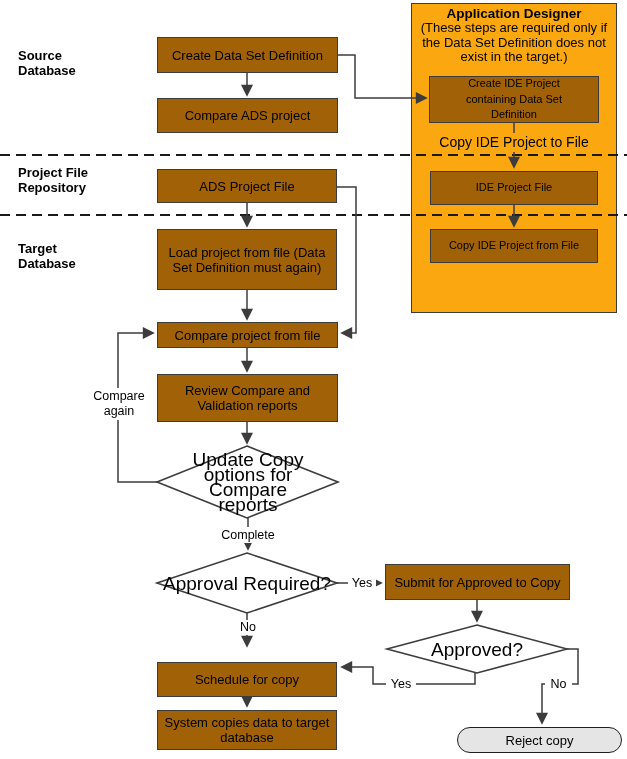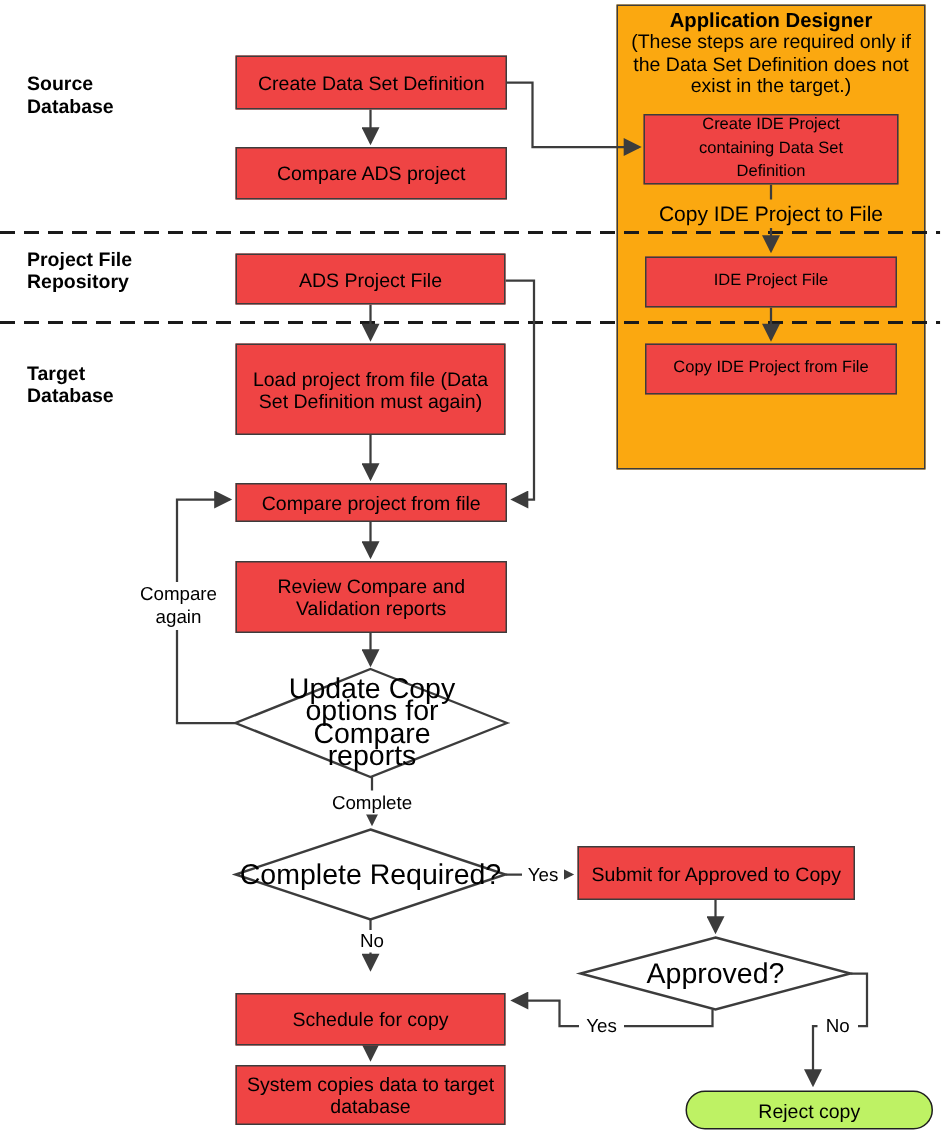--- a/index.html
+++ b/index.html
@@ -7,27 +7,27 @@
     position:relative;width:627px;height:759px;background:#ffffff;
     font-family:"Liberation Sans", sans-serif;color:#000;overflow:hidden;
   }
   #stage *{box-sizing:border-box;}
   svg.layer{position:absolute;left:0;top:0;z-index:2;pointer-events:none;}
   .panel{
     position:absolute;left:411px;top:3px;width:206px;height:310px;
     background:#FBA810;border:1.6px solid #3c3c3c;z-index:1;
   }
   .box{
-    position:absolute;z-index:3;background:#ef4444;border:1.6px solid #3c3c3c;
+    position:absolute;z-index:3;background:#a16207;border:1.6px solid #3c3c3c;
     display:flex;align-items:center;justify-content:center;text-align:center;
     font-size:13px;line-height:15px;white-space:pre-line;padding:1px 2px;
   }
   .box.panelbox{font-size:11px;line-height:15.5px;}
   .stadium{
-    position:absolute;z-index:3;background:#bef264;border:1.6px solid #1f1f1f;
+    position:absolute;z-index:3;background:#e5e5e5;border:1.6px solid #1f1f1f;
     border-radius:13px;display:flex;align-items:center;justify-content:center;
     font-size:13px;
   }
   .dlabel{
     position:absolute;z-index:3;display:flex;align-items:center;justify-content:center;
     text-align:center;font-size:19px;line-height:15px;white-space:pre-line;
   }
   .elabel{
     position:absolute;z-index:3;background:#ffffff;display:flex;align-items:center;
     justify-content:center;text-align:center;font-size:12.5px;line-height:15px;
@@ -117,21 +117,21 @@
 containing Data Set
 Definition</div>
   <div class="box panelbox" style="left:430px;top:171px;width:168px;height:34px">IDE Project File</div>
   <div class="box panelbox" style="left:430px;top:229px;width:168px;height:34px">Copy IDE Project from File</div>
 
   <div class="stadium" style="left:457px;top:727px;width:165px;height:26px">Reject copy</div>
 
   <div class="dlabel" style="left:163px;top:452px;width:170px;height:60px">Update Copy
 options for Compare
 reports</div>
-  <div class="dlabel" style="left:157px;top:575px;width:180px;height:16px">Complete Required?</div>
+  <div class="dlabel" style="left:157px;top:575px;width:180px;height:16px">Approval Required?</div>
   <div class="dlabel" style="left:387px;top:641px;width:180px;height:16px">Approved?</div>
 
   <div class="elabel on-orange" style="left:429px;top:133px;width:170px;height:19px">Copy IDE Project to File</div>
   <div class="elabel" style="left:88px;top:388px;width:62px;height:32px">Compare
 again</div>
   <div class="elabel" style="left:213px;top:527px;width:70px;height:16px">Complete</div>
   <div class="elabel" style="left:348px;top:576px;width:28px;height:14px">Yes</div>
   <div class="elabel" style="left:235px;top:620px;width:26px;height:15px">No</div>
   <div class="elabel" style="left:386px;top:677px;width:30px;height:14px">Yes</div>
   <div class="elabel" style="left:545px;top:677px;width:27px;height:14px">No</div>

